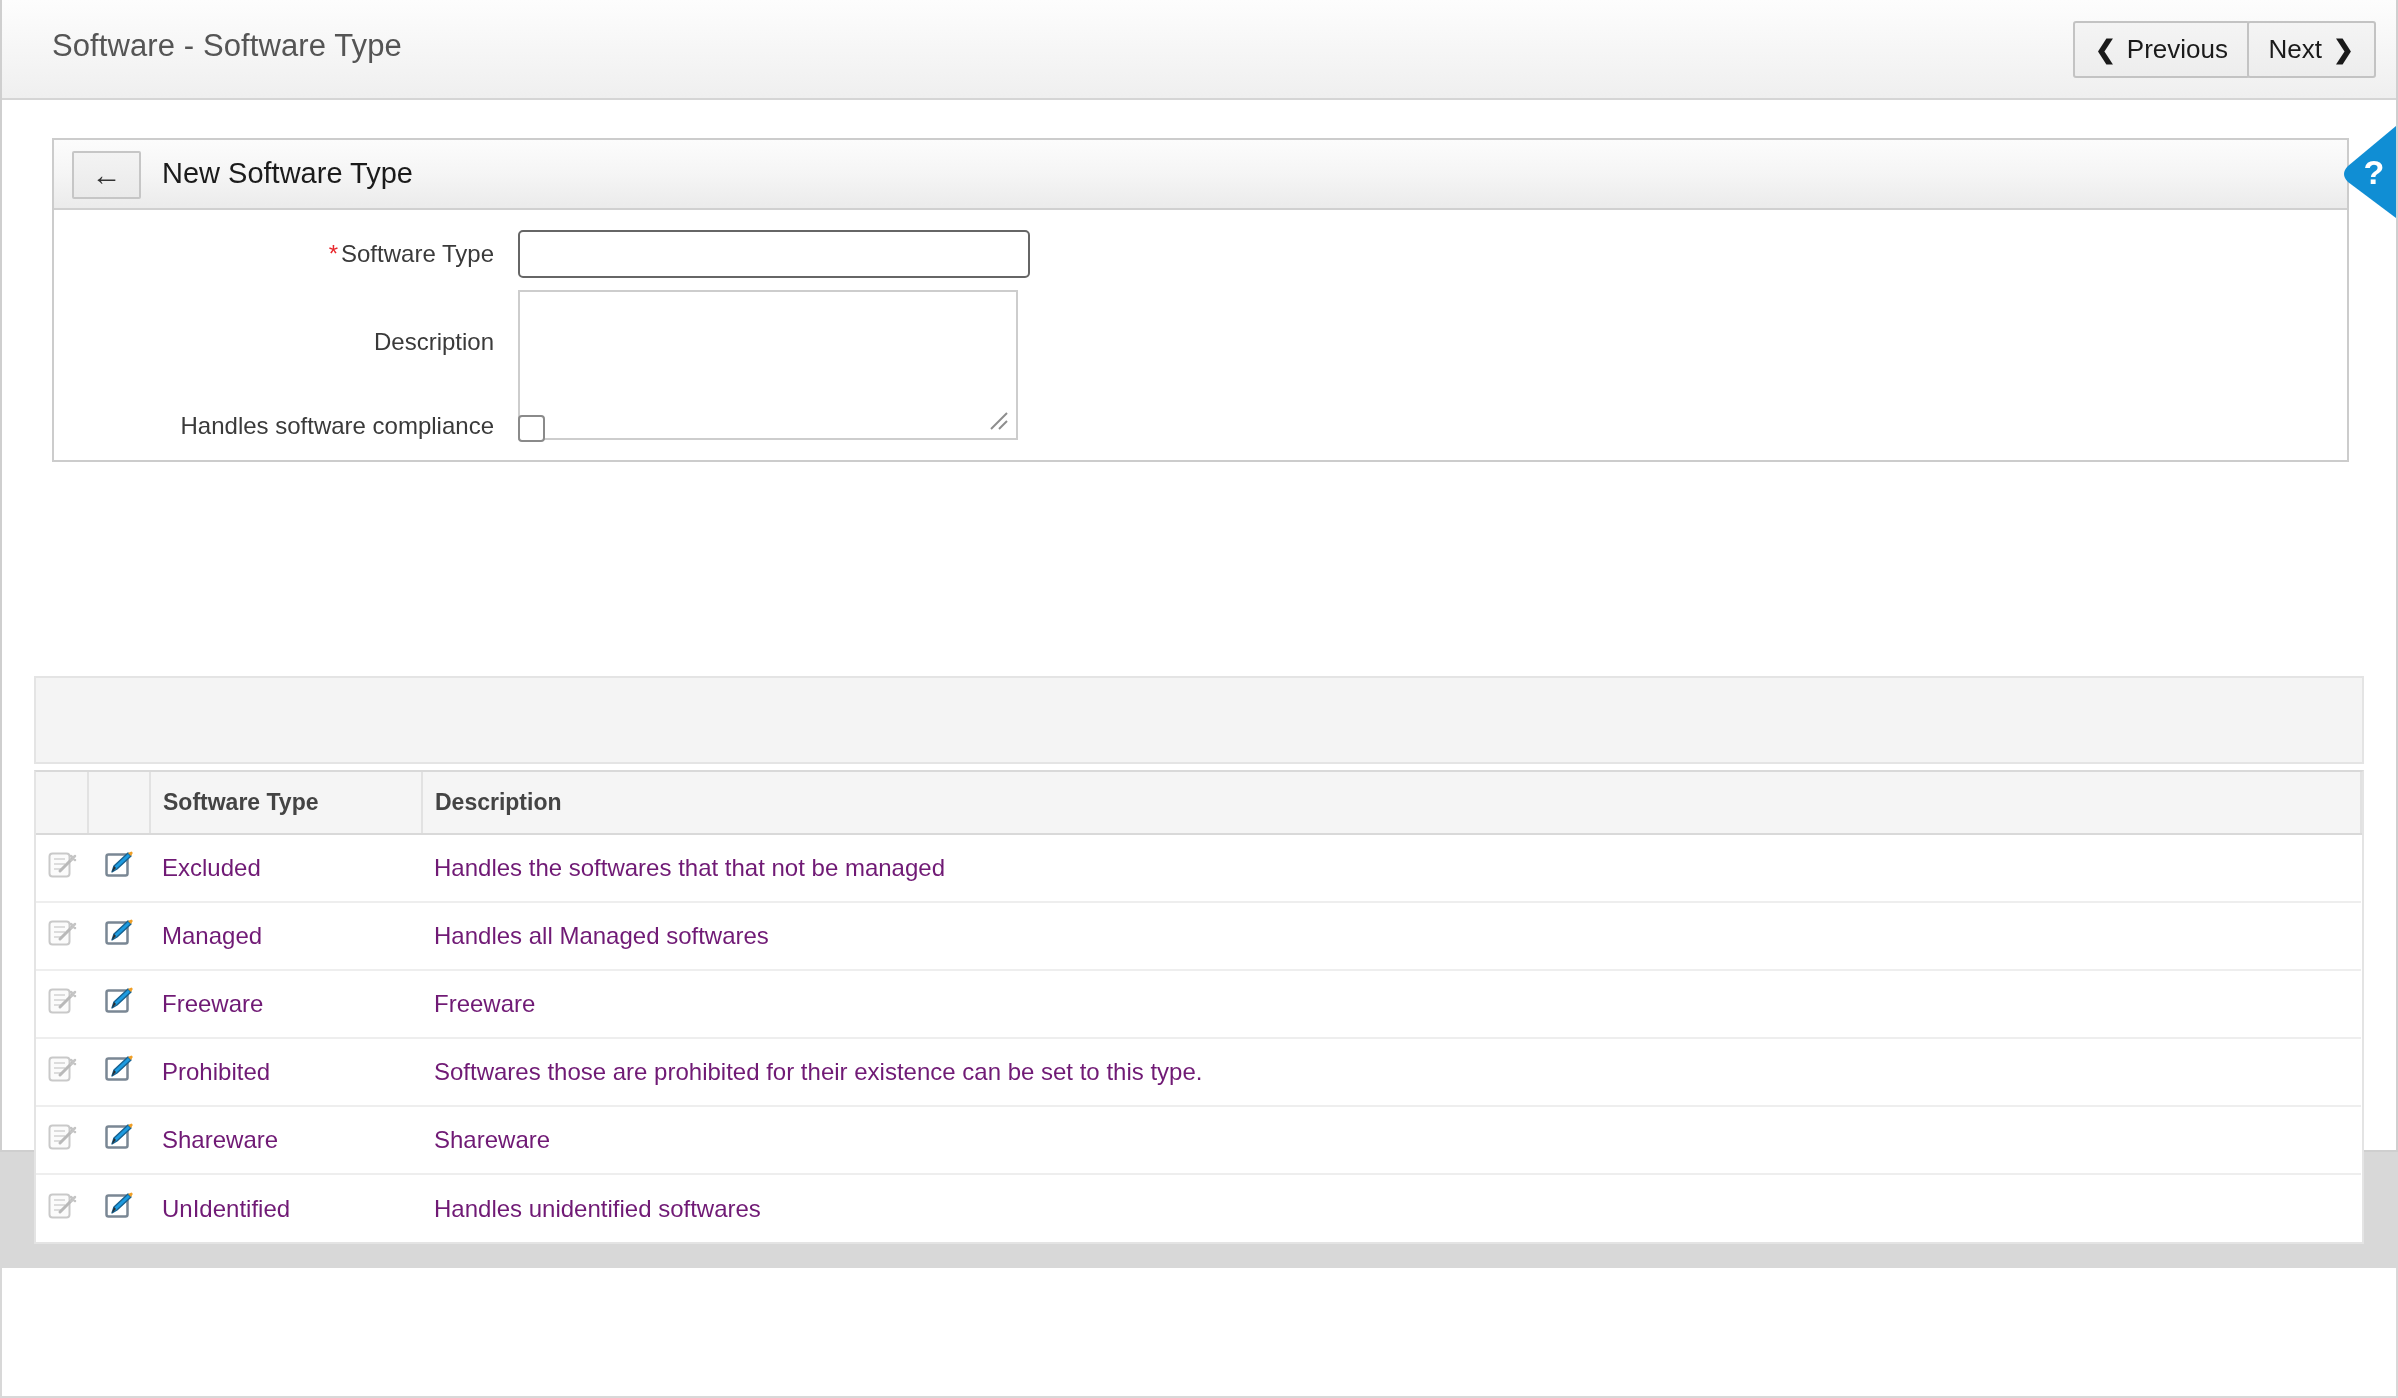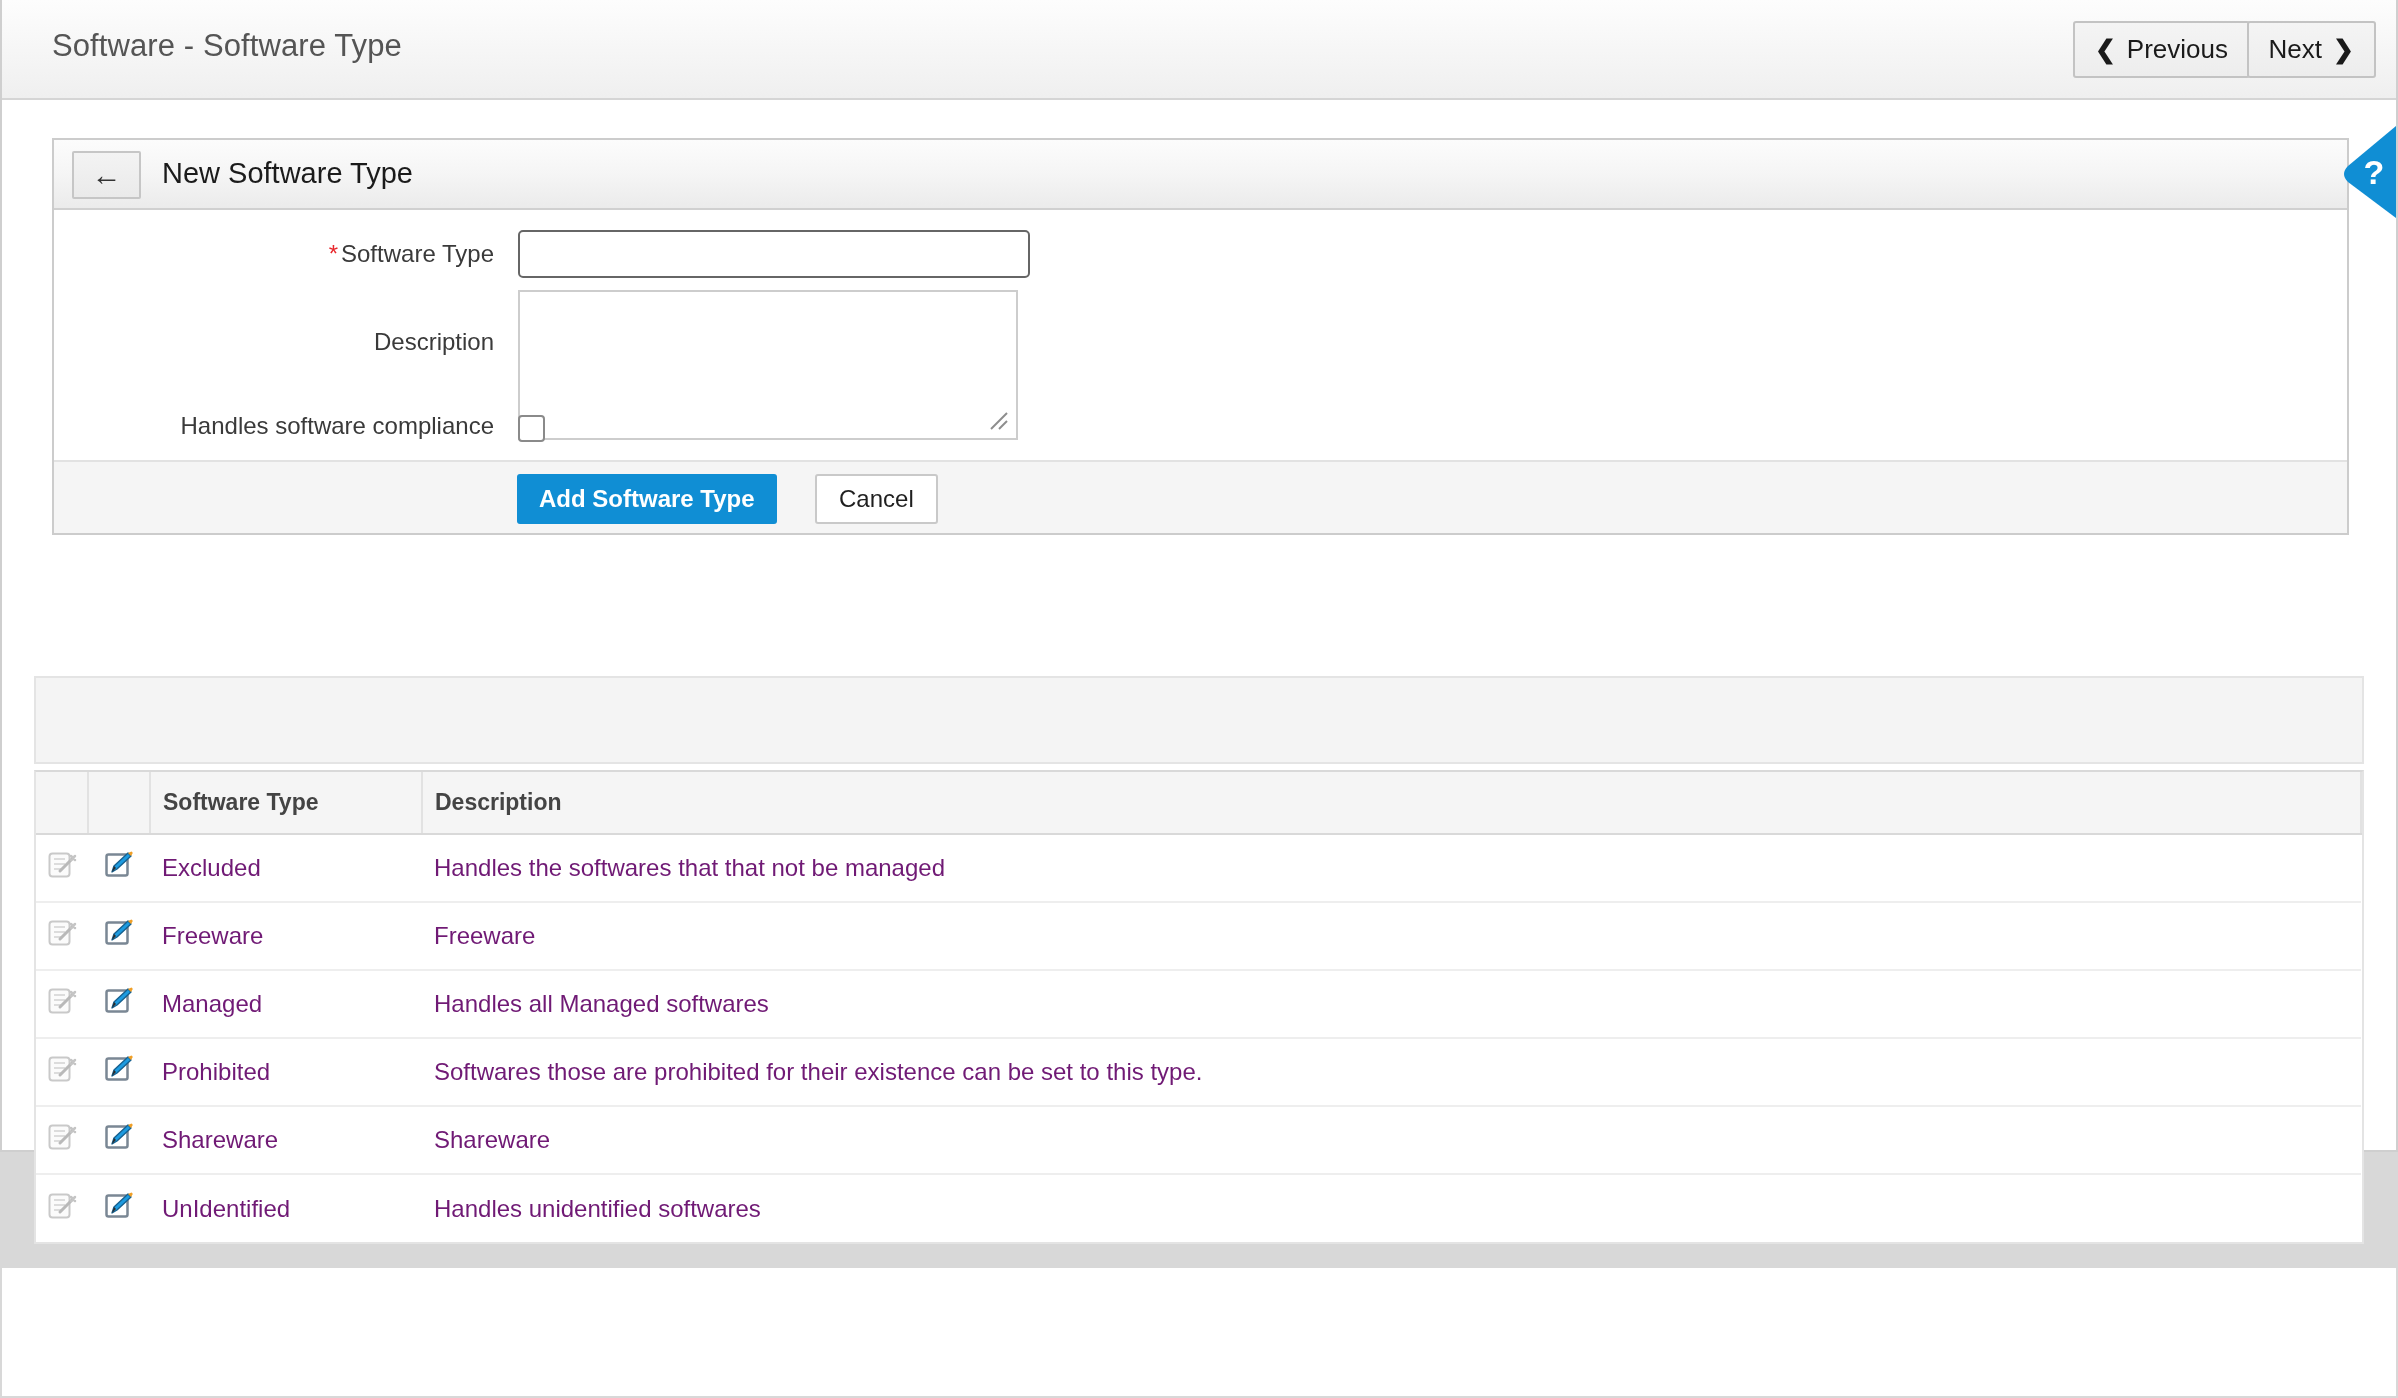--- a/index.html
+++ b/index.html
@@ -299,24 +299,20 @@
         <svg width="22" height="22" viewBox="0 0 22 22">
           <line x1="19" y1="3" x2="3" y2="19" stroke="#8d8d8d" stroke-width="2"></line>
           <line x1="19" y1="11" x2="11" y2="19" stroke="#8d8d8d" stroke-width="2"></line>
         </svg>
       </div>
 
       <div class="frow-label" id="lbl-compliance">Handles software compliance</div>
       <input id="chk-compliance" type="checkbox" style="">
     </div>
 
-    <div id="form-footer">
-      <button id="btn-add">Add Software Type</button>
-      <button id="btn-cancel">Cancel</button>
-    </div>
   </div>
 
   <div id="list-toolbar"></div>
 
   <div id="list-table">
     <table>
       <colgroup>
         <col class="col-a">
           <col class="col-b">
           <col class="col-c">
@@ -357,40 +353,40 @@
                   <line x1="7" y1="19" x2="14" y2="19" stroke="#dcdcdc" stroke-width="2"></line>
                   <path d="M13 21 L26 8" stroke="#b9b9b9" stroke-width="3" stroke-linecap="round"></path>
                   <path d="M24 6 L28 10 M28 6 L24 10" stroke="#c5c5c5" stroke-width="2.5" stroke-linecap="round"></path>
                 </svg></span></td>
             <td class="icon-cell"><span class="icon-btn"><svg width="30" height="30" viewBox="0 0 30 30">
                   <rect x="2.5" y="4.5" width="21" height="21" rx="2" fill="#ffffff" stroke="#7a8794" stroke-width="2.5"></rect>
                   <path d="M8 22 L10 16 L24 3 L27 6 L13 19 Z" fill="#1d9be0" stroke="#16608f" stroke-width="1.4" stroke-linejoin="round"></path>
                   <path d="M24 3 L27 6 L28.5 3.5 Q29 2 27.5 1.6 Z" fill="#f0a028"></path>
                   <path d="M8 22 L10 16 L12 18 Z" fill="#2b2b2b"></path>
                 </svg></span></td>
+            <td>Managed</td>
+            <td>Handles all Managed softwares</td>
+          </tr>
+          <tr>
+            <td class="icon-cell"><span class="icon-btn disabled"><svg width="30" height="30" viewBox="0 0 30 30">
+                  <rect x="2.5" y="3.5" width="20" height="23" rx="3" fill="#fbfbfb" stroke="#c9c9c9" stroke-width="2"></rect>
+                  <line x1="7" y1="9" x2="18" y2="9" stroke="#dcdcdc" stroke-width="2"></line>
+                  <line x1="7" y1="14" x2="18" y2="14" stroke="#dcdcdc" stroke-width="2"></line>
+                  <line x1="7" y1="19" x2="14" y2="19" stroke="#dcdcdc" stroke-width="2"></line>
+                  <path d="M13 21 L26 8" stroke="#b9b9b9" stroke-width="3" stroke-linecap="round"></path>
+                  <path d="M24 6 L28 10 M28 6 L24 10" stroke="#c5c5c5" stroke-width="2.5" stroke-linecap="round"></path>
+                </svg></span></td>
+            <td class="icon-cell"><span class="icon-btn"><svg width="30" height="30" viewBox="0 0 30 30">
+                  <rect x="2.5" y="4.5" width="21" height="21" rx="2" fill="#ffffff" stroke="#7a8794" stroke-width="2.5"></rect>
+                  <path d="M8 22 L10 16 L24 3 L27 6 L13 19 Z" fill="#1d9be0" stroke="#16608f" stroke-width="1.4" stroke-linejoin="round"></path>
+                  <path d="M24 3 L27 6 L28.5 3.5 Q29 2 27.5 1.6 Z" fill="#f0a028"></path>
+                  <path d="M8 22 L10 16 L12 18 Z" fill="#2b2b2b"></path>
+                </svg></span></td>
             <td>Freeware</td>
             <td>Freeware</td>
-          </tr>
-          <tr>
-            <td class="icon-cell"><span class="icon-btn disabled"><svg width="30" height="30" viewBox="0 0 30 30">
-                  <rect x="2.5" y="3.5" width="20" height="23" rx="3" fill="#fbfbfb" stroke="#c9c9c9" stroke-width="2"></rect>
-                  <line x1="7" y1="9" x2="18" y2="9" stroke="#dcdcdc" stroke-width="2"></line>
-                  <line x1="7" y1="14" x2="18" y2="14" stroke="#dcdcdc" stroke-width="2"></line>
-                  <line x1="7" y1="19" x2="14" y2="19" stroke="#dcdcdc" stroke-width="2"></line>
-                  <path d="M13 21 L26 8" stroke="#b9b9b9" stroke-width="3" stroke-linecap="round"></path>
-                  <path d="M24 6 L28 10 M28 6 L24 10" stroke="#c5c5c5" stroke-width="2.5" stroke-linecap="round"></path>
-                </svg></span></td>
-            <td class="icon-cell"><span class="icon-btn"><svg width="30" height="30" viewBox="0 0 30 30">
-                  <rect x="2.5" y="4.5" width="21" height="21" rx="2" fill="#ffffff" stroke="#7a8794" stroke-width="2.5"></rect>
-                  <path d="M8 22 L10 16 L24 3 L27 6 L13 19 Z" fill="#1d9be0" stroke="#16608f" stroke-width="1.4" stroke-linejoin="round"></path>
-                  <path d="M24 3 L27 6 L28.5 3.5 Q29 2 27.5 1.6 Z" fill="#f0a028"></path>
-                  <path d="M8 22 L10 16 L12 18 Z" fill="#2b2b2b"></path>
-                </svg></span></td>
-            <td>Managed</td>
-            <td>Handles all Managed softwares</td>
           </tr>
           <tr>
             <td class="icon-cell"><span class="icon-btn disabled"><svg width="30" height="30" viewBox="0 0 30 30">
                   <rect x="2.5" y="3.5" width="20" height="23" rx="3" fill="#fbfbfb" stroke="#c9c9c9" stroke-width="2"></rect>
                   <line x1="7" y1="9" x2="18" y2="9" stroke="#dcdcdc" stroke-width="2"></line>
                   <line x1="7" y1="14" x2="18" y2="14" stroke="#dcdcdc" stroke-width="2"></line>
                   <line x1="7" y1="19" x2="14" y2="19" stroke="#dcdcdc" stroke-width="2"></line>
                   <path d="M13 21 L26 8" stroke="#b9b9b9" stroke-width="3" stroke-linecap="round"></path>
                   <path d="M24 6 L28 10 M28 6 L24 10" stroke="#c5c5c5" stroke-width="2.5" stroke-linecap="round"></path>
                 </svg></span></td>

